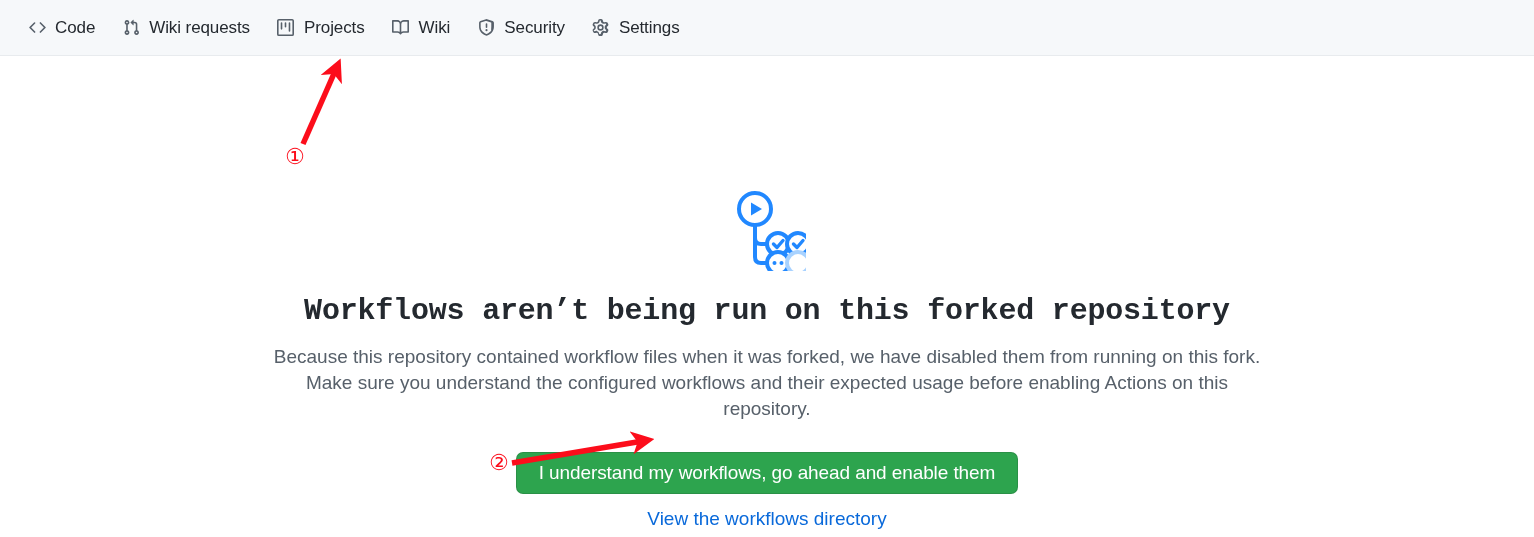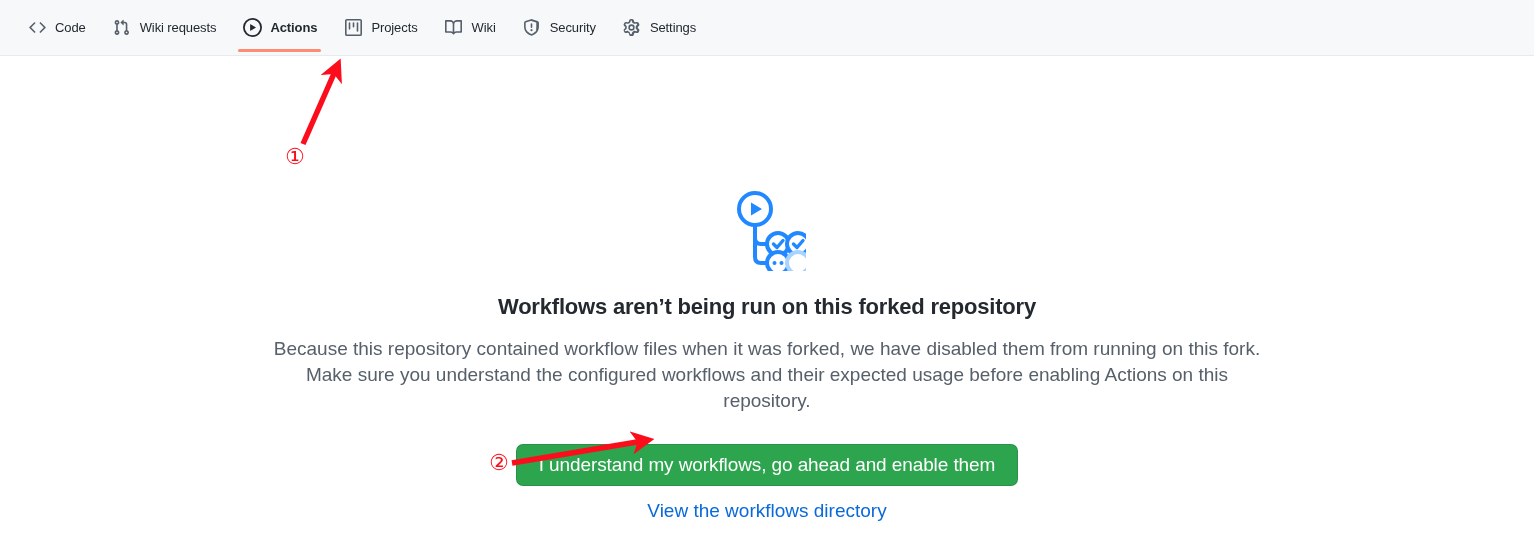--- a/index.html
+++ b/index.html
@@ -27,21 +27,21 @@
     align-items: center;
     padding-left: 14px;
   }
   .nav-item {
     position: relative;
     display: flex;
     align-items: center;
     gap: 8px;
     height: 48px;
     padding: 0 13px;
-    font-size: 13px;
+    font-size: 17px;
     color: #24292f;
     text-decoration: none;
     white-space: nowrap;
     cursor: pointer;
   }
   .nav-item .nav-label {
     line-height: 1;
     letter-spacing: -0.1px;
   }
   .nav-item.is-selected .nav-label {
@@ -74,24 +74,25 @@
   }
   .actions-logo {
     margin-top: 132px;
     height: 84px;
     display: flex;
     justify-content: center;
     align-items: center;
   }
   .blank-heading {
     margin: 22px 0 4px 0;
-    font-size: 22px;
+    font-size: 30px;
     font-weight: bold;
     color: #24292f;
     letter-spacing: -0.2px;
+    font-family: Liberation Mono, monospace;
   }
   .blank-text {
     margin: 16px auto 0 auto;
     width: 1010px;
     font-size: 19px;
     line-height: 26px;
     color: #57606a;
   }
   .btn-row {
     margin-top: 30px;
@@ -158,29 +159,20 @@
 
   <a class="nav-item">
     <span class="nav-icon">
       <svg width="17" height="17" viewBox="0 0 16 16" fill="currentColor" aria-hidden="true">
         <path d="M1.5 3.25a2.25 2.25 0 1 1 3 2.122v5.256a2.251 2.251 0 1 1-1.5 0V5.372A2.25 2.25 0 0 1 1.5 3.25Zm5.677-.177L9.573.677A.25.25 0 0 1 10 .854V2.5h1A2.5 2.5 0 0 1 13.5 5v5.628a2.251 2.251 0 1 1-1.5 0V5a1 1 0 0 0-1-1h-1v1.646a.25.25 0 0 1-.427.177L7.177 3.427a.25.25 0 0 1 0-.354ZM3.75 2.5a.75.75 0 1 0 0 1.5.75.75 0 0 0 0-1.5Zm0 9.5a.75.75 0 1 0 0 1.5.75.75 0 0 0 0-1.5Zm8.25.75a.75.75 0 1 0 1.5 0 .75.75 0 0 0-1.5 0Z"></path>
       </svg>
     </span>
     <span class="nav-label">Wiki requests</span>
   </a>
 
-  <a class="nav-item is-selected">
-    <span class="nav-icon">
-      <svg width="19" height="19" viewBox="0 0 16 16" fill="currentColor" aria-hidden="true">
-        <path d="M8 0a8 8 0 1 1 0 16A8 8 0 0 1 8 0ZM1.5 8a6.5 6.5 0 1 0 13 0 6.5 6.5 0 0 0-13 0Zm4.879-2.773 4.264 2.559a.25.25 0 0 1 0 .428l-4.264 2.559A.25.25 0 0 1 6 10.559V5.442a.25.25 0 0 1 .379-.215Z"></path>
-      </svg>
-    </span>
-    <span class="nav-label">Actions</span>
-    <span class="nav-underline"></span>
-  </a>
 
   <a class="nav-item">
     <span class="nav-icon">
       <svg width="17" height="17" viewBox="0 0 16 16" fill="currentColor" aria-hidden="true">
         <path d="M1.75 0h12.5C15.216 0 16 .784 16 1.75v12.5A1.75 1.75 0 0 1 14.25 16H1.75A1.75 1.75 0 0 1 0 14.25V1.75C0 .784.784 0 1.75 0ZM1.5 1.75v12.5c0 .138.112.25.25.25h12.5a.25.25 0 0 0 .25-.25V1.75a.25.25 0 0 0-.25-.25H1.75a.25.25 0 0 0-.25.25ZM11.75 3a.75.75 0 0 1 .75.75v7.5a.75.75 0 0 1-1.5 0v-7.5a.75.75 0 0 1 .75-.75Zm-8.25.75a.75.75 0 0 1 1.5 0v5.5a.75.75 0 0 1-1.5 0ZM8 3a.75.75 0 0 1 .75.75v3.5a.75.75 0 0 1-1.5 0v-3.5A.75.75 0 0 1 8 3Z"></path>
       </svg>
     </span>
     <span class="nav-label">Projects</span>
   </a>
 

